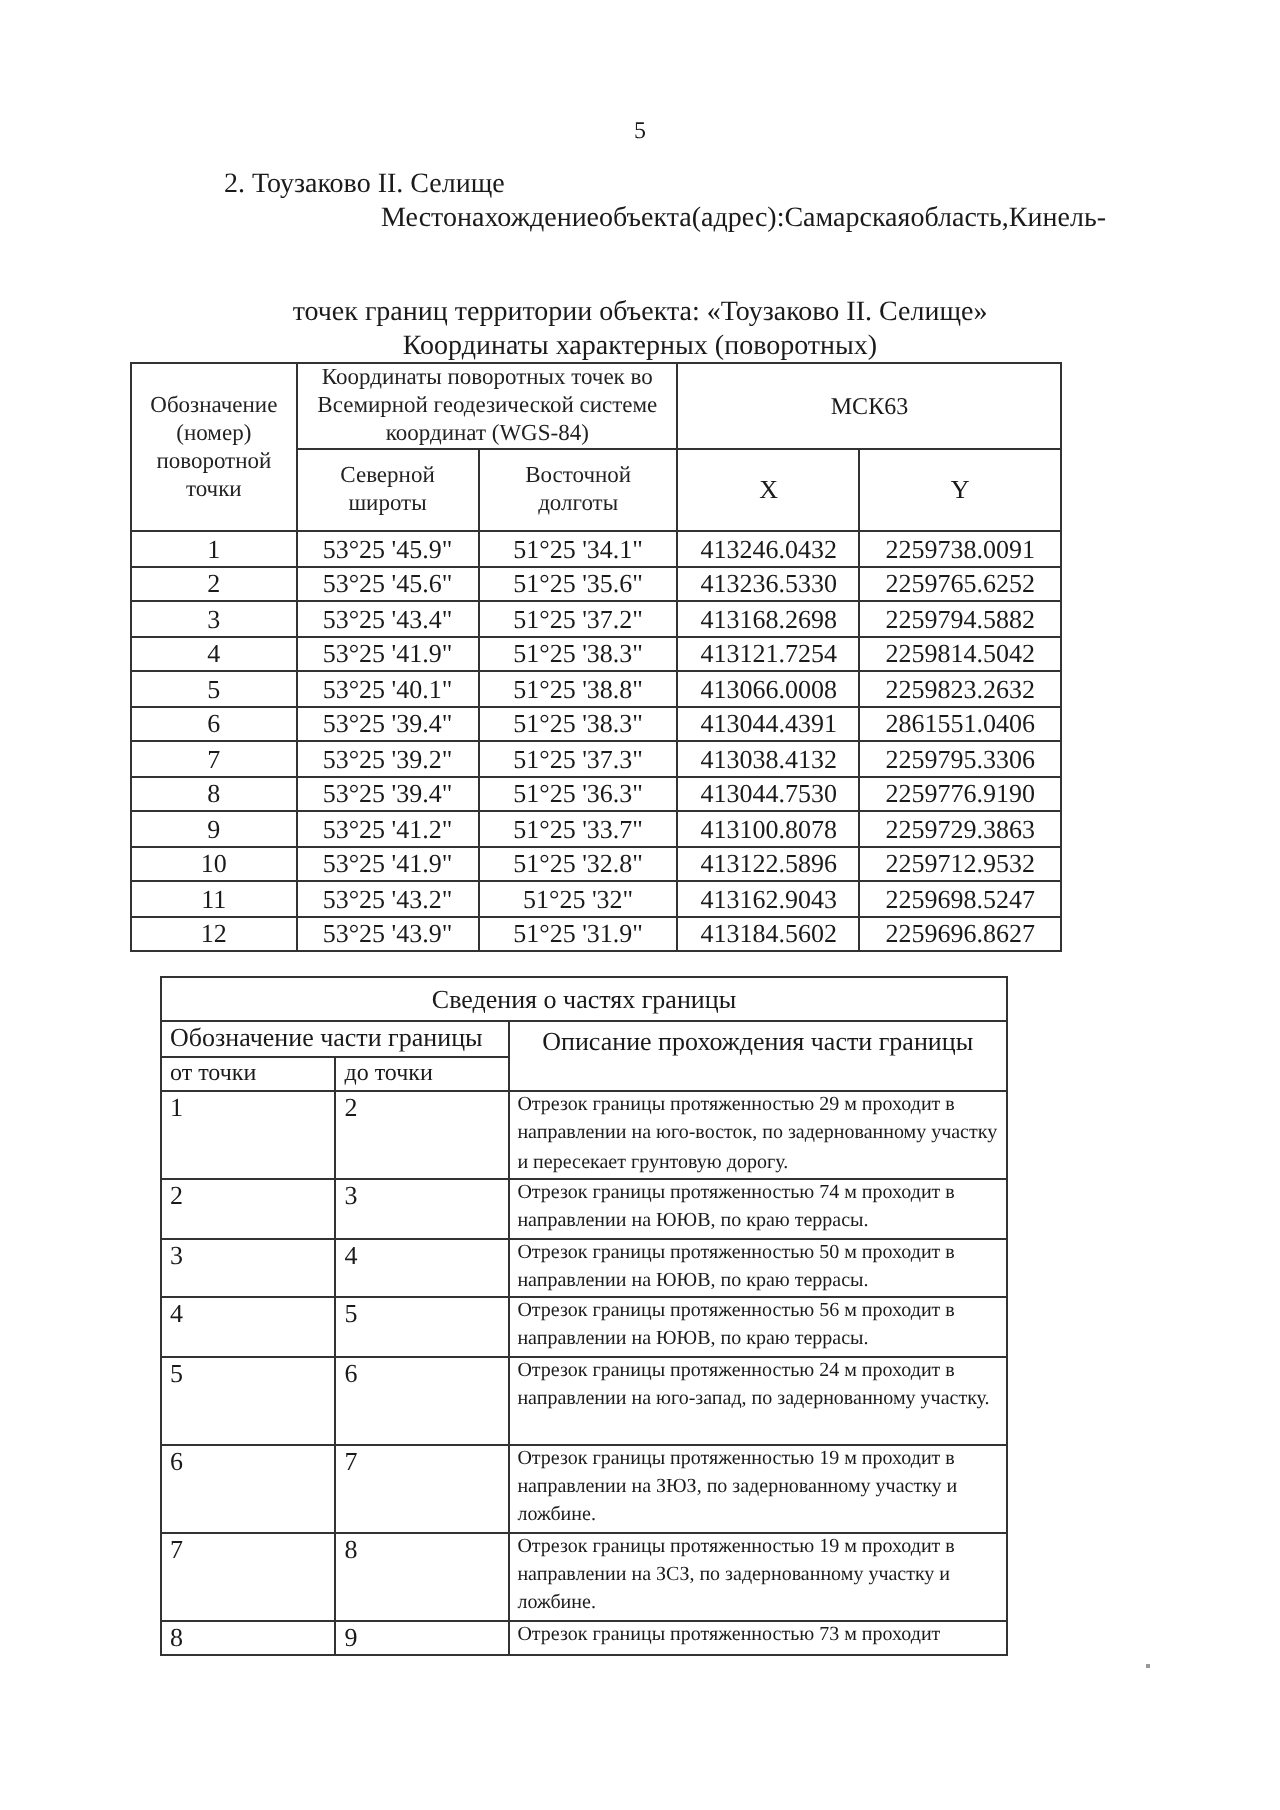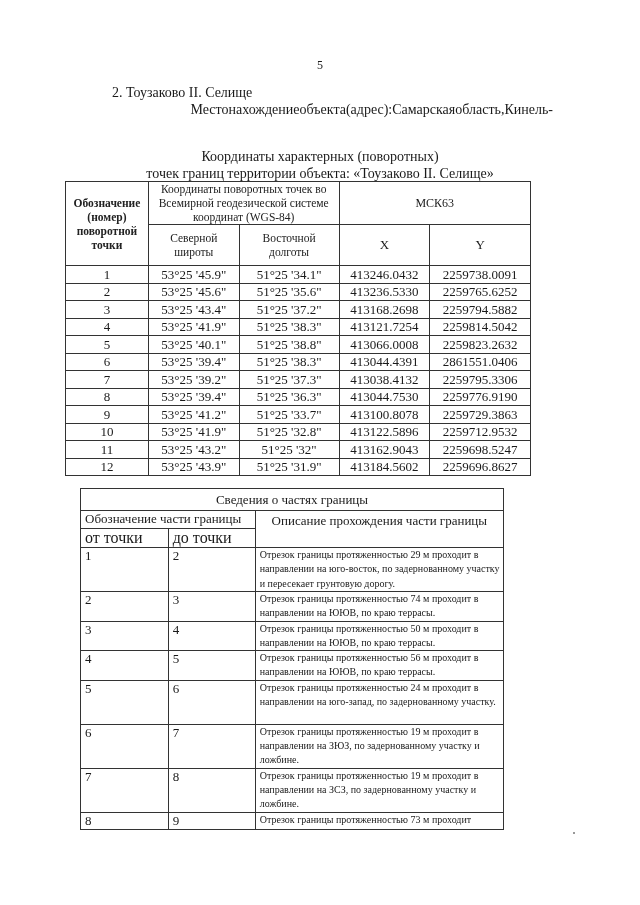--- a/index.html
+++ b/index.html
@@ -20,21 +20,21 @@
   #coord-table { left: 65px; top: 181px; width: 466px; font-size: 13px; }
   #coord-table td.h { font-size: 11.5px; line-height: 14px; color: #222; }
   #coord-table td.hmsk { font-size: 12px; }
   #coord-table tr.r td { height: 16.5px; line-height: 15px; }
 
   #parts-table { left: 80px; top: 488px; width: 424px; font-size: 12px; }
   #parts-table td { text-align: left; vertical-align: top; padding: 0 4px; }
   #parts-table td.title { text-align: center; font-size: 13px; height: 21px; vertical-align: middle; }
   #parts-table td.hdr-left { font-size: 13px; height: 17px; }
   #parts-table td.hdr-right { font-size: 13px; text-align: center; vertical-align: top; padding-top: 2px; }
-  #parts-table td.sub { font-size: 16px; height: 16px; }
+  #parts-table td.sub { font-size: 12px; height: 16px; }
   #parts-table td.pt { font-size: 13px; }
   #parts-table td.desc { font-size: 10px; line-height: 14.3px; padding-left: 4px; padding-right: 2px; }
 
   .scan-mark { position: absolute; left: 573px; top: 832px; width: 2px; height: 2px; background: #999; }
 </style>
 </head>
 <body>
 
 <div class="page-number">5</div>
 
@@ -45,35 +45,35 @@
     <span>Местонахождение</span>
     <span>объекта</span>
     <span>(адрес):</span>
     <span>Самарская</span>
     <span>область,</span>
     <span>Кинель-</span>
   </div>
 </div>
 
 <div class="tbl-caption">
+  <div>точек границ территории объекта: «Тоузаково II. Селище»</div>
   <div>Координаты характерных (поворотных)</div>
-  <div>точек границ территории объекта: «Тоузаково II. Селище»</div>
 </div>
 
 <table id="coord-table">
   <colgroup>
     <col style="width:83px">
       <col style="width:91px">
       <col style="width:100px">
       <col style="width:91px">
       <col style="width:101px">
   </colgroup>
   <tbody>
       <tr>
-    <td class="h" rowspan="2" style="height:82px; padding:0 2px;font-weight:bold;">Обозначение (номер) поворотной точки</td>
+    <td class="h" rowspan="2" style="height:82px; padding:0 2px;">Обозначение (номер) поворотной точки</td>
     <td class="h" colspan="2" style="height:42px; padding:0 6px;margin-top:44px;">Координаты поворотных точек во Всемирной геодезической системе координат (WGS-84)</td>
     <td class="hmsk" colspan="2">МСК63</td>
   </tr>
   <tr>
     <td class="h" style="height:40px; padding:0 14px;">Северной широты</td>
     <td class="h" style="padding:0 14px;">Восточной долготы</td>
     <td>X</td>
     <td>Y</td>
   </tr>
   <tr class="r">

